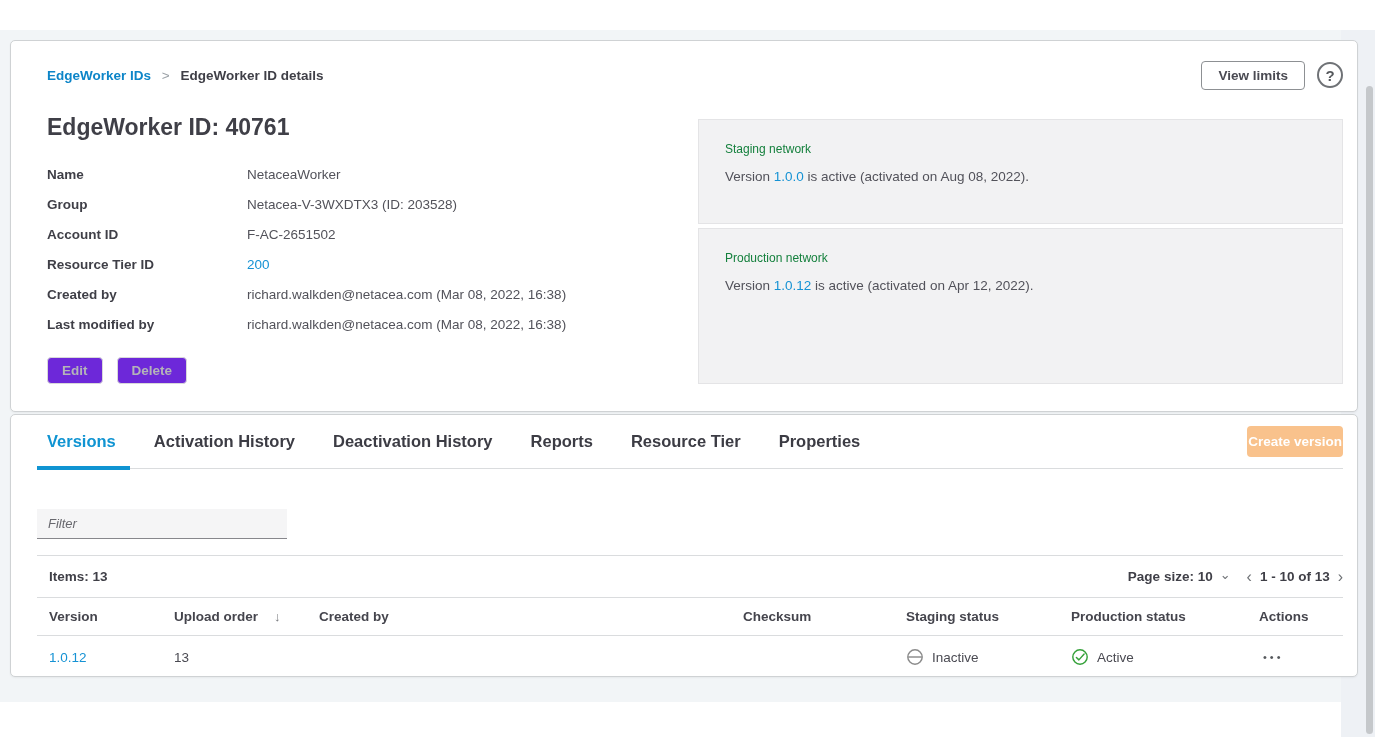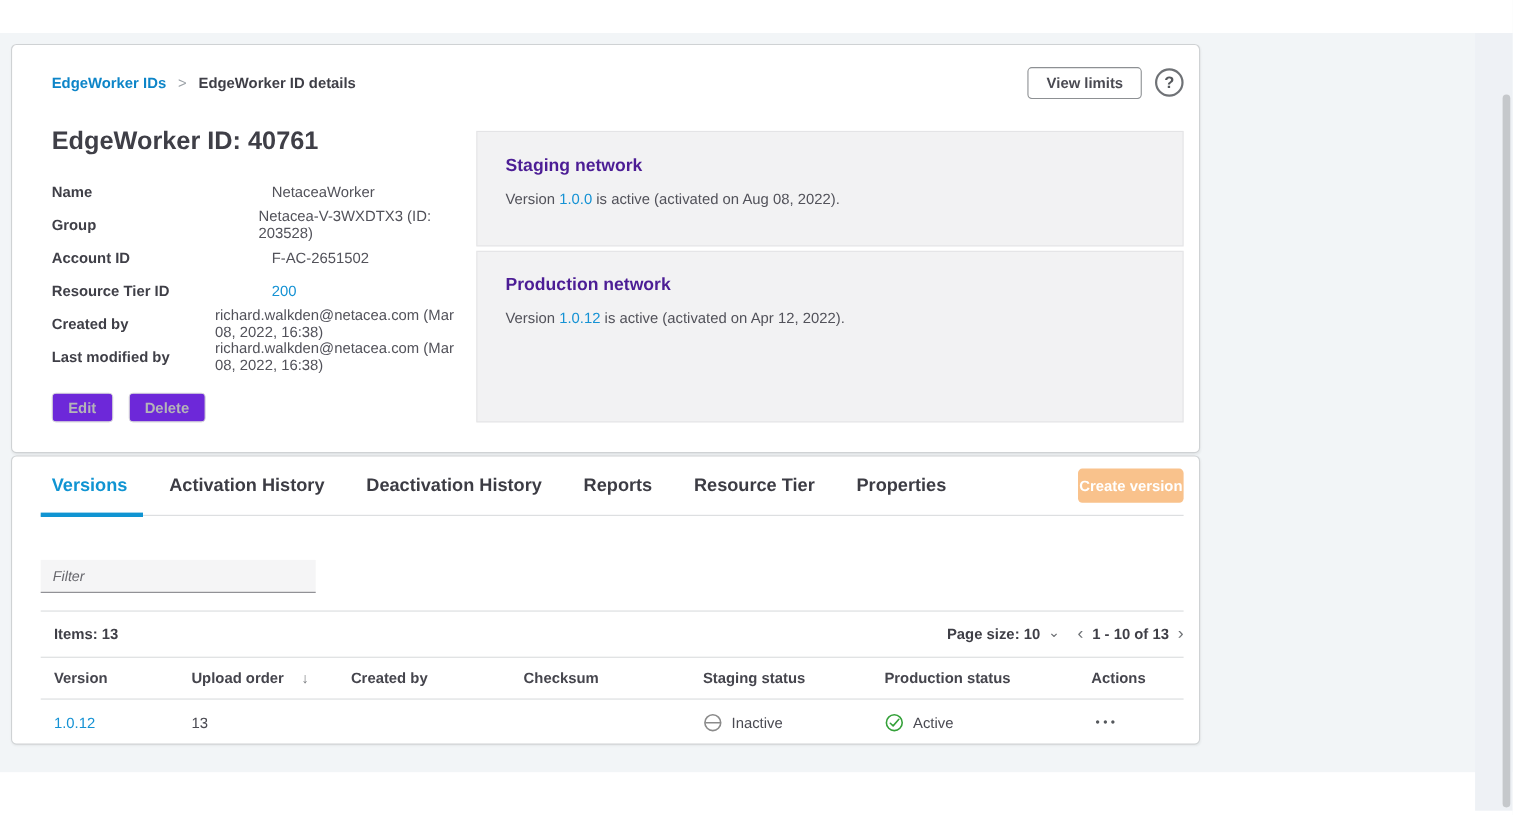--- a/index.html
+++ b/index.html
@@ -2,21 +2,21 @@
 <html><head>
 <meta charset="utf-8">
 <style>
   * { margin:0; padding:0; box-sizing:border-box; }
   html,body { width:1375px; height:741px; overflow:hidden; background:#ffffff;
     font-family:"Liberation Sans", sans-serif; color:#45454d; }
   .bg-layer { position:absolute; left:0; top:30px; width:1375px; height:672px; background:#f2f5f7; }
   .right-strip { position:absolute; right:0; top:30px; width:34px; height:707px; background:#eef1f5; }
   .scrollbar-thumb { position:absolute; right:2px; top:86px; width:7px; height:648px; background:#c5c8cb; border-radius:4px; }
 
-  .card { position:absolute; left:10px; width:1081px; background:#fff;
+  .card { position:absolute; left:10px; width:1348px; background:#fff;
     border:1px solid #cfd2d4; border-radius:5px; box-shadow:0 1px 2px rgba(0,0,0,.05); }
   #card1 { top:40px; height:372px; padding:20px 14px 24px 26px; }
   #card2 { top:414px; height:263px; padding:0 14px 0 26px; }
 
   
   .card1-header { display:flex; align-items:center; justify-content:space-between; height:28px; }
   .breadcrumb { font-size:13.5px; font-weight:bold; padding-left:10px; }
   .breadcrumb .crumb-link { color:#0d85c8; cursor:pointer; }
   .breadcrumb .crumb-sep { color:#9aa0a6; font-weight:normal; margin:0 7px; }
   .breadcrumb .crumb-current { color:#3f3f47; }
@@ -37,21 +37,21 @@
   .field-value { color:#52525a; }
   .field-value.link { color:#1592d4; cursor:pointer; }
   .detail-actions { margin-top:18px; display:flex; gap:14px; }
   .btn-disabled { background:#6d28d9; border:1px solid #d8d8da; border-radius:4px; color:#b4b4b8;
     font-weight:bold; font-size:13.5px; padding:5px 14px; font-family:inherit; }
 
   .networks-col { width:645px; display:flex; flex-direction:column; gap:4px; margin-top:6px; }
   .network-box { background:#f2f2f3; border:1px solid #e4e4e6; padding:22px 26px; }
   .network-box.staging { height:105px; }
   .network-box.production { flex:1; }
-  .network-title { font-size:16px; font-weight:bold; color:#4c1d95; }
+  .network-title { font-size:12px; font-weight:normal; color:#15803d; }
   .network-text { margin-top:13px; font-size:13.5px; color:#52525a; }
   .network-text .version-link { color:#1592d4; cursor:pointer; }
 
   
   .tabs-row { display:flex; align-items:center; height:54px; border-bottom:1px solid #dadcde;
     padding-left:10px; position:relative; }
   .tab { font-size:16.5px; font-weight:bold; color:#3c3c44; margin-right:38px;
     cursor:pointer; height:54px; display:flex; align-items:center; position:relative; }
   .tab.active { color:#1094d2; }
   .tab.active::after { content:""; position:absolute; left:-10px; right:-14px; bottom:-1px;

